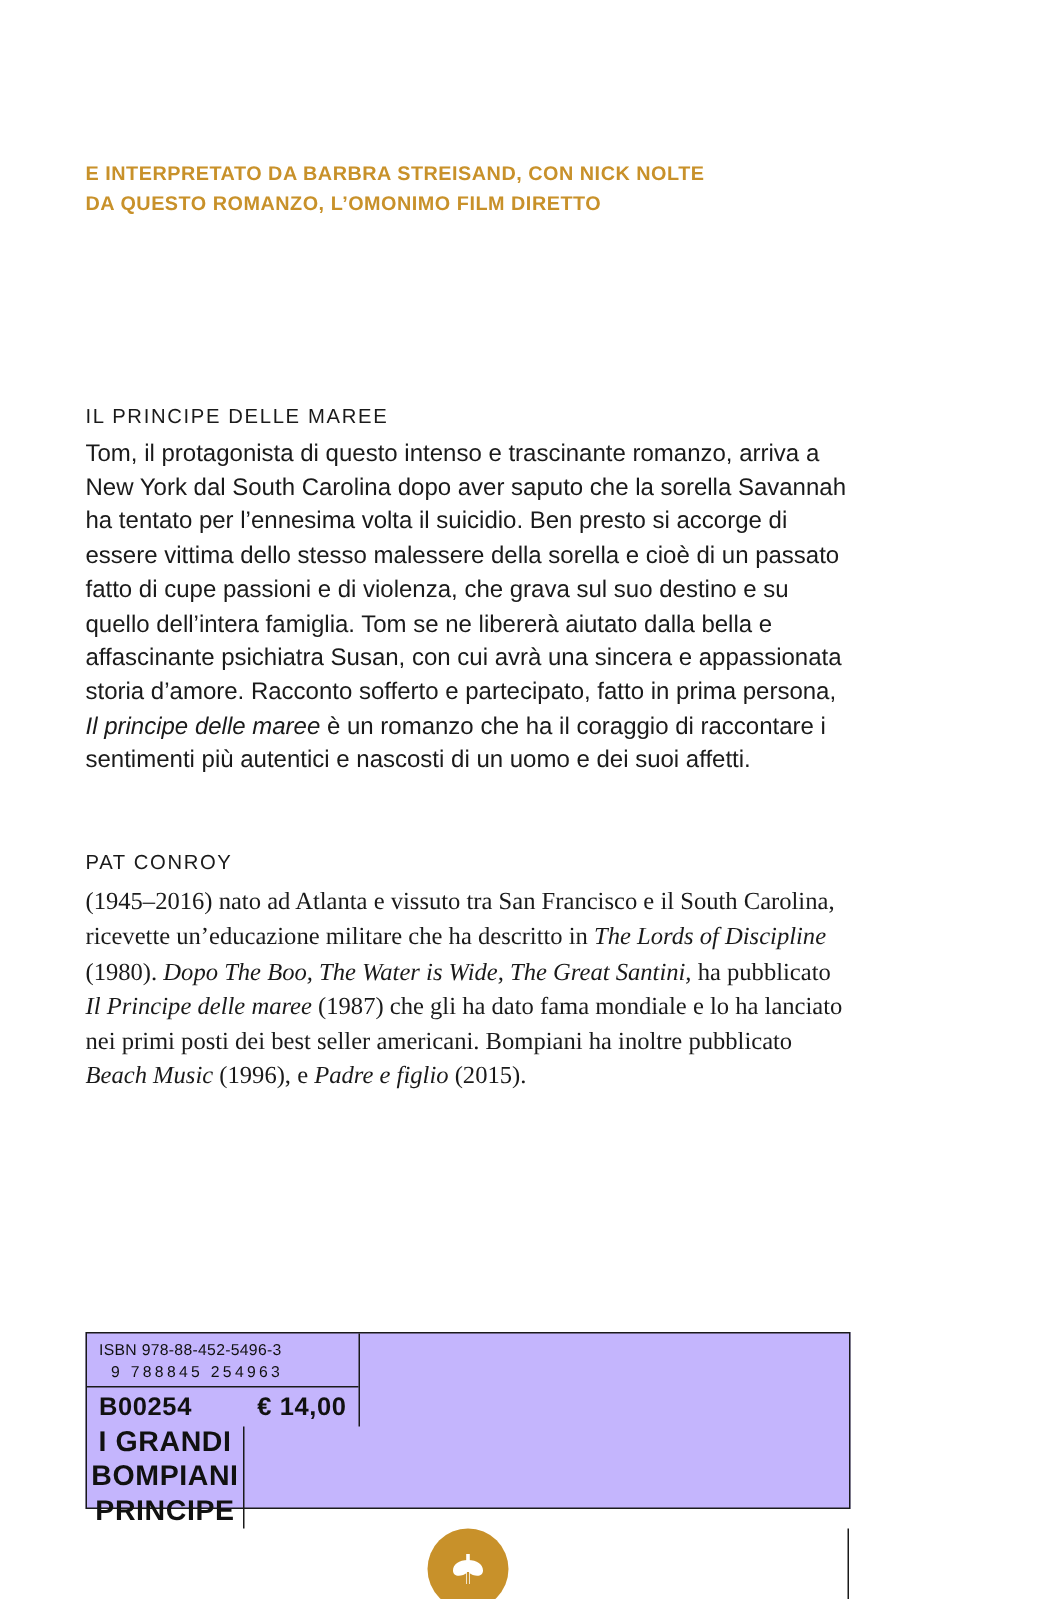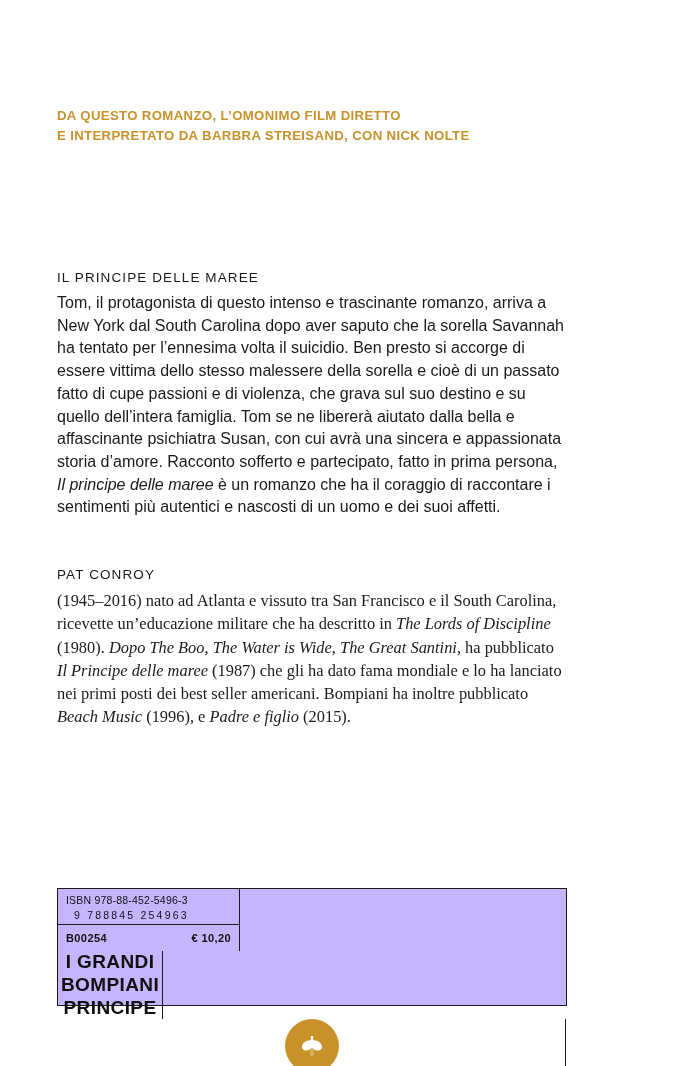--- a/index.html
+++ b/index.html
@@ -157,21 +157,21 @@
     border-top: 1px solid #1a1a1a;
     display: flex;
     align-items: center;
     height: 26px;
     padding: 0 8px;
     justify-content: space-between;
   }
   .isbn-code, .isbn-price {
     font-family: "Liberation Sans", sans-serif;
     font-weight: bold;
-    font-size: 11px;
+    font-size: 17px;
     letter-spacing: 0.4px;
     color: #111;
   }
 
   .cell-imprint {
     width: 105px;
     border-right: 1px solid #1a1a1a;
     display: flex;
     align-items: center;
     justify-content: center;
@@ -231,22 +231,22 @@
     white-space: nowrap;
   }
 </style>
 </head>
 <body>
 
 <div class="page">
 
 
   <div class="film-block">
+    <div class="film-line">e interpretato da Barbra Streisand, con Nick Nolte</div>
     <div class="film-line">Da questo romanzo, l’omonimo film diretto</div>
-    <div class="film-line">e interpretato da Barbra Streisand, con Nick Nolte</div>
   </div>
 
   <div class="blurb">
     <div class="blurb-title">IL PRINCIPE DELLE MAREE</div>
     <div class="blurb-text"><span>Tom, il protagonista di questo intenso e trascinante romanzo, arriva a New York dal South Carolina dopo aver saputo che la sorella Savannah ha tentato per l’ennesima volta il suicidio. Ben presto si accorge di essere vittima dello stesso malessere della sorella e cioè di un passato fatto di cupe passioni e di violenza, che grava sul suo destino e su quello dell’intera famiglia. Tom se ne libererà aiutato dalla bella e affascinante psichiatra Susan, con cui avrà una sincera e appassionata storia d’amore. Racconto sofferto e partecipato, fatto in prima persona, </span><i>Il principe delle maree</i><span> è un romanzo che ha il coraggio di raccontare i sentimenti più autentici e nascosti di un uomo e dei suoi affetti.</span></div>
   </div>
 
   <div class="author">
     <div class="author-name">PAT CONROY</div>
     <div class="author-text"><span>(1945–2016) nato ad Atlanta e vissuto tra San Francisco e il South Carolina, ricevette un’educazione militare che ha descritto in </span><i>The Lords of Discipline</i><span> (1980). </span><i>Dopo The Boo, The Water is Wide, The Great Santini,</i><span> ha pubblicato </span><i>Il Principe delle maree</i><span> (1987) che gli ha dato fama mondiale e lo ha lanciato nei primi posti dei best seller americani. Bompiani ha inoltre pubblicato </span><i>Beach Music</i><span> (1996), e </span><i>Padre e figlio</i><span> (2015).</span></div>
@@ -310,21 +310,21 @@
             <span style="width:3px"></span>
             <span style="width:2px"></span>
           <span style="width:1px"></span>
             <span style="width:2px"></span>
             <span style="width:1px"></span>
         </div>
         <div class="isbn-digits">9  788845  254963</div>
       </div>
       <div class="isbn-bottom">
         <div class="isbn-code">B00254</div>
-        <div class="isbn-price">€ 10,20</div>
+        <div class="isbn-price">€ 14,00</div>
       </div>
     </div>
 
     <div class="bar-cell cell-imprint">
       <div class="imprint-text">
         <div>I GRANDI</div>
         <div>BOMPIANI</div>
         <div>PRINCIPE</div>
       </div>
     </div>

